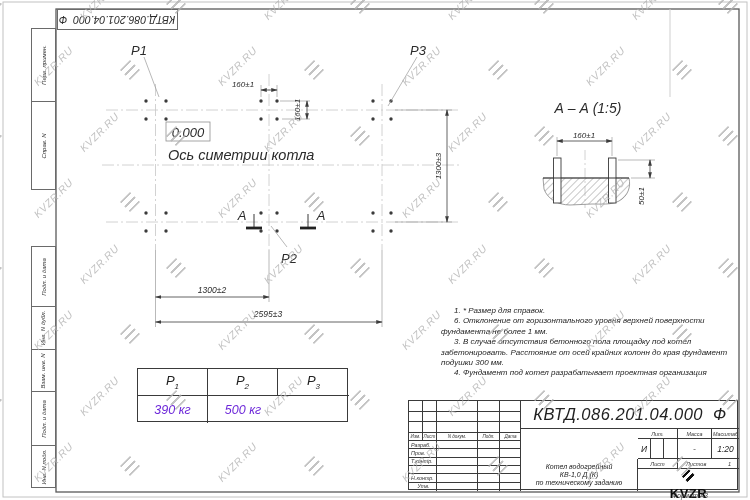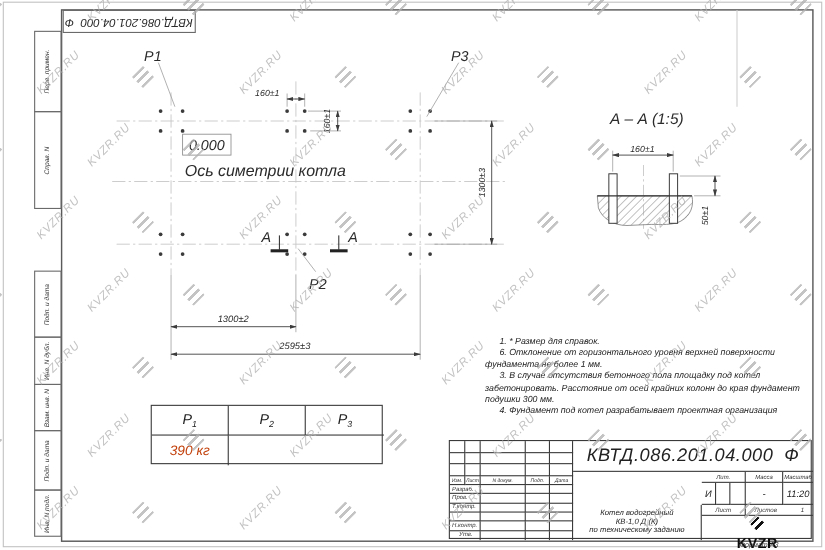--- a/index.html
+++ b/index.html
@@ -31,21 +31,21 @@
   #notes .ind{text-indent:13px;}
   
   #ptable{left:137px;top:368px;width:211px;height:54px;border:1.2px solid #3a3a3a;
     display:grid;grid-template-columns:70px 70px 71px;grid-template-rows:27px 27px;z-index:3;}
   #ptable .pc{box-sizing:border-box;border-right:1px solid #3a3a3a;border-bottom:1px solid #3a3a3a;
     display:flex;align-items:center;justify-content:center;}
   #ptable .pc.last{border-right:none;}
   #ptable .pc.bot{border-bottom:none;}
   #ptable .ph{font:italic 13px "Liberation Sans",sans-serif;color:#222;}
   #ptable .ph sub{font-size:8px;}
-  #ptable .pv{font:italic 12.5px "Liberation Sans",sans-serif;color:#c2410c;}
+  #ptable .pv{font:italic 12.5px "Liberation Sans",sans-serif;color:#6d28d9;}
   
   #tb{left:408px;top:400px;width:330px;height:90px;border:1.2px solid #3a3a3a;z-index:3;background:transparent;}
   #tb-left{left:0;top:0;width:112px;height:90px;border-right:1px solid #3a3a3a;}
   .tb-amend{display:grid;grid-template-columns:14px 14px 41px 22px 21px;grid-template-rows:repeat(3,10.66px);}
   .tb-amend div{box-sizing:border-box;border-right:1px solid #3a3a3a;border-bottom:1px solid #3a3a3a;}
   .tb-head{display:grid;grid-template-columns:14px 14px 41px 22px 21px;grid-template-rows:8px;}
   .tb-head div{box-sizing:border-box;border-right:1px solid #3a3a3a;border-bottom:1px solid #3a3a3a;
     font:italic 4.6px "Liberation Sans",sans-serif;color:#333;display:flex;align-items:center;justify-content:center;white-space:nowrap;overflow:visible;}
   .tb-rows{display:grid;grid-template-columns:28px 41px 22px 21px;grid-template-rows:repeat(6,8.33px);}
   .tb-rows div{box-sizing:border-box;border-right:1px solid #3a3a3a;border-bottom:1px solid #3a3a3a;
@@ -264,20 +264,23 @@
       </div>
     <div class="pc">
         <span class="ph"><span>Р</span><sub>2</sub></span>
       </div>
     <div class="pc last">
         <span class="ph"><span>Р</span><sub>3</sub></span>
       </div>
     <div class="pc bot">
         <span class="pv">390 кг</span>
       </div>
+    <div class="pc bot last">
+        <span class="pv">500 кг</span>
+      </div>
   </div>
 
   <div id="tb" class="abs">
     <div id="tb-left" class="abs">
       <div class="tb-amend">
         <div></div>
           <div></div>
           <div></div>
           <div></div>
           <div class="last-col"></div>
@@ -340,21 +343,21 @@
     <div id="tb-lmm-head" class="abs tbr">
       <div>Лит.</div>
       <div>Масса</div>
       <div class="last-col">Масштаб</div>
     </div>
     <div id="tb-lmm-val" class="abs tbr">
       <div>И</div>
       <div></div>
         <div></div>
       <div>-</div>
-      <div class="last-col">11:20</div>
+      <div class="last-col">1:20</div>
     </div>
     <div id="tb-sheet" class="abs tbr">
       <div>Лист</div>
       <div class="sheets last-col">
         <span>Листов</span>
           <span>1</span>
       </div>
     </div>
     <div id="tb-logo" class="abs tbr">
       <div class="lg last-col last-row">

